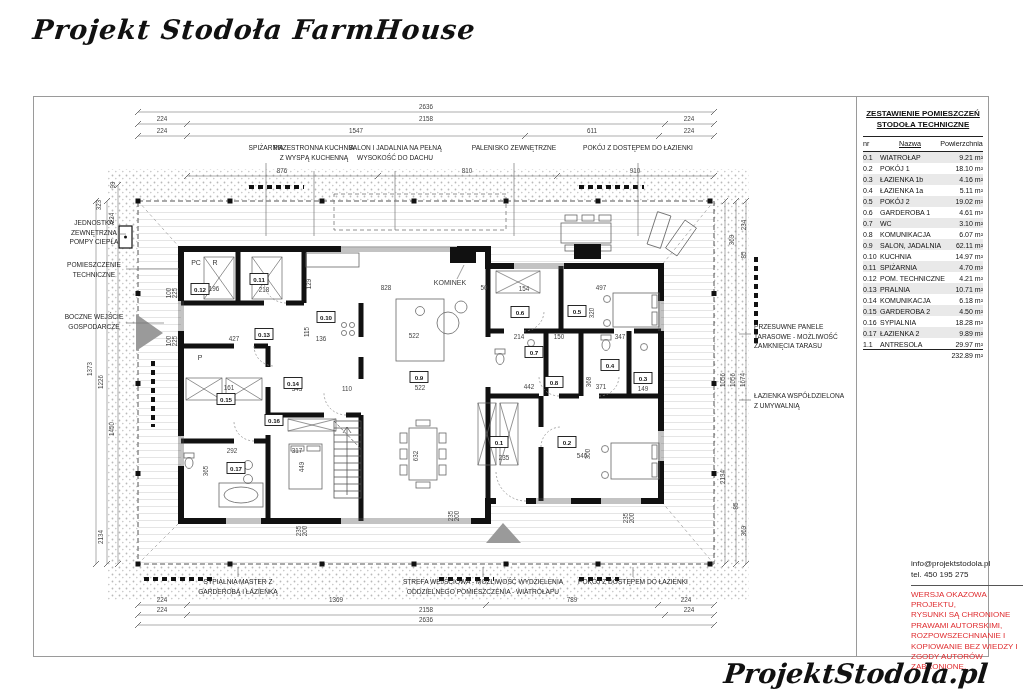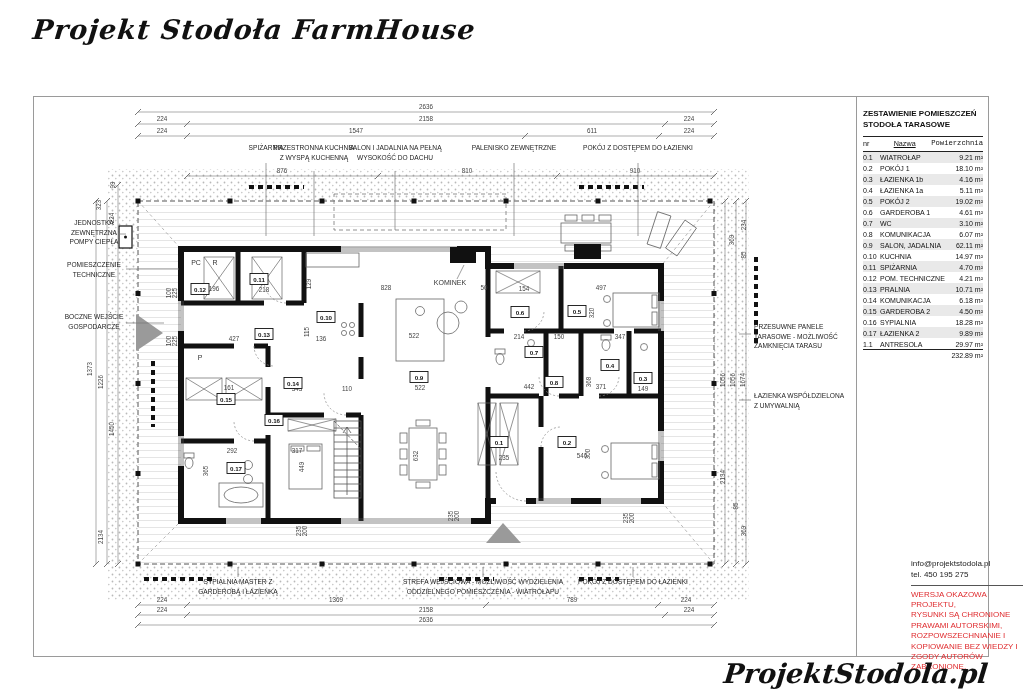--- a/index.html
+++ b/index.html
@@ -7,26 +7,26 @@
         font-family:"Liberation Sans",sans-serif;}
   .title{position:absolute;left:33px;top:14px;font-family:"DejaVu Serif",serif;
          font-style:italic;font-weight:bold;font-size:27px;color:#111;
          transform:skewX(-6deg);letter-spacing:1px;white-space:nowrap;}
   .frame{position:absolute;left:33px;top:96px;width:956px;height:561px;
          border:1px solid #9a9a9a;box-sizing:border-box;background:#fff;}
   .plan-svg{position:absolute;left:0;top:0;}
   .panel{position:absolute;left:822px;top:0;width:132px;height:559px;
          border-left:1px solid #9a9a9a;box-sizing:border-box;}
   .sched{position:absolute;left:6px;top:12px;width:120px;color:#111;}
-  .sched-title{font-size:8px;font-weight:bold;line-height:1.35;}
+  .sched-title{font-size:8px;font-weight:bold;text-align:center;line-height:1.35;text-decoration:underline;}
   .sched-head{display:flex;font-size:7.2px;margin-top:5px;padding:2px 0;
               border-top:1px solid #222;}
   .sched-head span:nth-child(1){width:17px;}
   .sched-head span:nth-child(2){width:60px;text-align:center;text-decoration:underline;}
-  .sched-head span:nth-child(3){flex:1;text-align:center;font-family:Liberation Mono, monospace;}
+  .sched-head span:nth-child(3){flex:1;text-align:center;}
   .trow{display:flex;font-size:7px;line-height:1.0;padding:2.2px 0 1.8px 0;}
   .trow.shade{background:#e9e9e9;}
   .trow span:nth-child(1){width:17px;}
   .trow span:nth-child(2){width:66px;white-space:nowrap;}
   .trow span:nth-child(3){flex:1;text-align:right;white-space:nowrap;}
   .sched-rows{border-top:1px solid #222;border-bottom:1px solid #222;margin-top:1px;}
   .sched-total{font-size:7px;text-align:right;padding:2px 0;}
   .contact{position:absolute;left:6px;top:462px;width:120px;font-size:8px;color:#222;
            line-height:1.35;margin-left:48px;}
   .contact-rule{border-top:1px solid #555;margin:4px 0 4px 0;width:112px;}
@@ -523,21 +523,21 @@
           <text x="181" y="168" text-anchor="middle" class="letter">R</text>
           <text x="166" y="263" text-anchor="middle" class="letter">P</text>
           <text x="416" y="188" text-anchor="middle" class="letter">KOMINEK</text>
         </g>
     </svg>
 
     <div class="panel">
       <div class="sched">
         <div class="sched-title">
           <div>ZESTAWIENIE POMIESZCZEŃ</div>
-          <div>STODOŁA TARASOWE</div>
+          <div>STODOŁA TECHNICZNE</div>
         </div>
         <div class="sched-head">
           <span>nr</span>
           <span>Nazwa</span>
           <span>Powierzchnia</span>
         </div>
         <div class="sched-rows" id="sched-rows">
             <div class="trow shade">
               <span>0.1</span>
               <span>WIATROŁAP</span>

